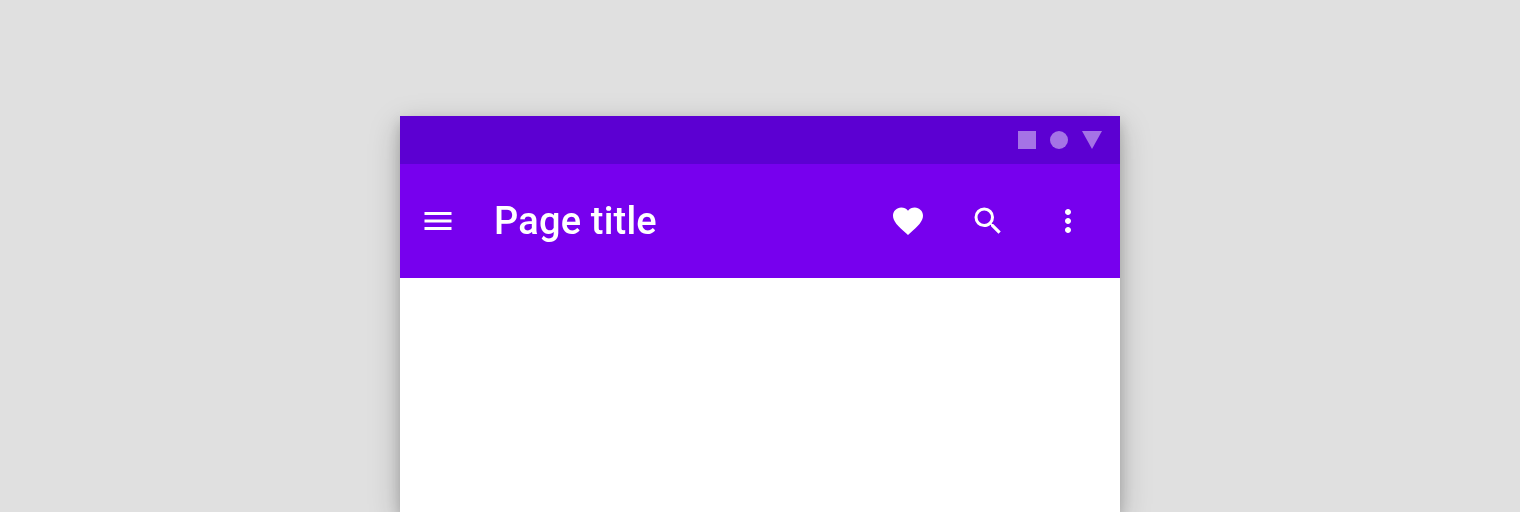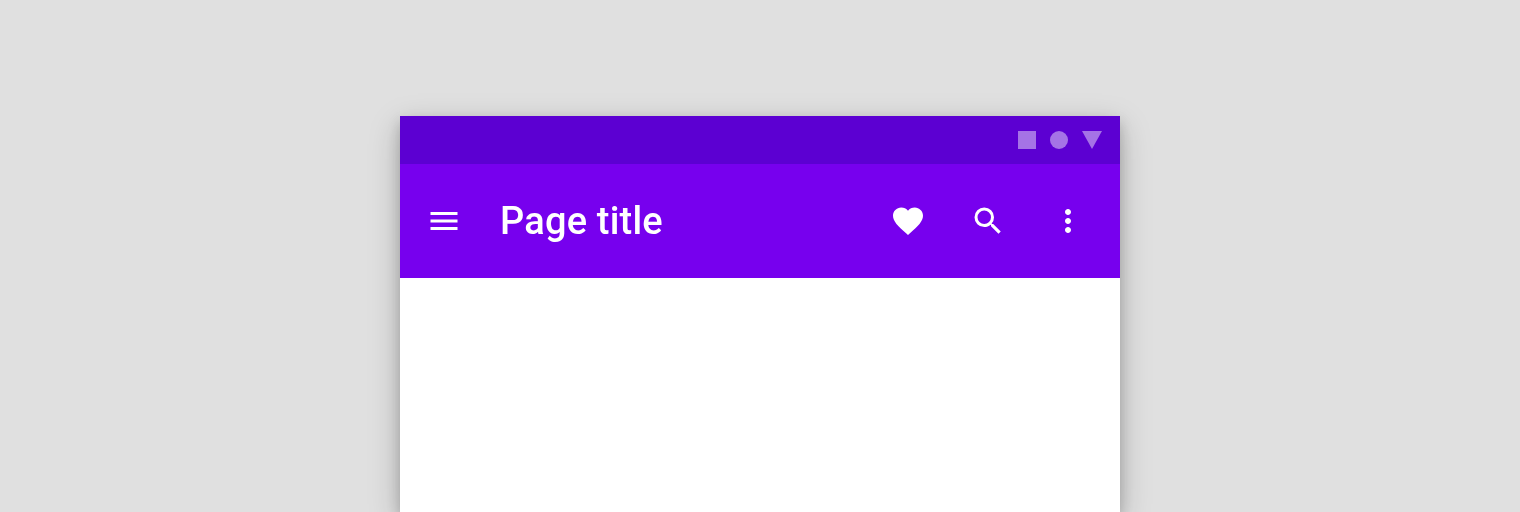--- a/index.html
+++ b/index.html
@@ -46,21 +46,21 @@
       height: 0;
       border-left: 10px solid transparent;
       border-right: 10px solid transparent;
       border-top: 18px solid #ffffff;
     }
     .app-bar {
       height: 114px;
       background: #7700ee;
       display: flex;
       align-items: center;
-      padding: 0 28px 0 20px;
+      padding: 0 28px 0 14px;
       color: #ffffff;
     }
     .icon-btn {
       width: 48px;
       height: 48px;
       display: flex;
       align-items: center;
       justify-content: center;
       color: #ffffff;
       cursor: pointer;

